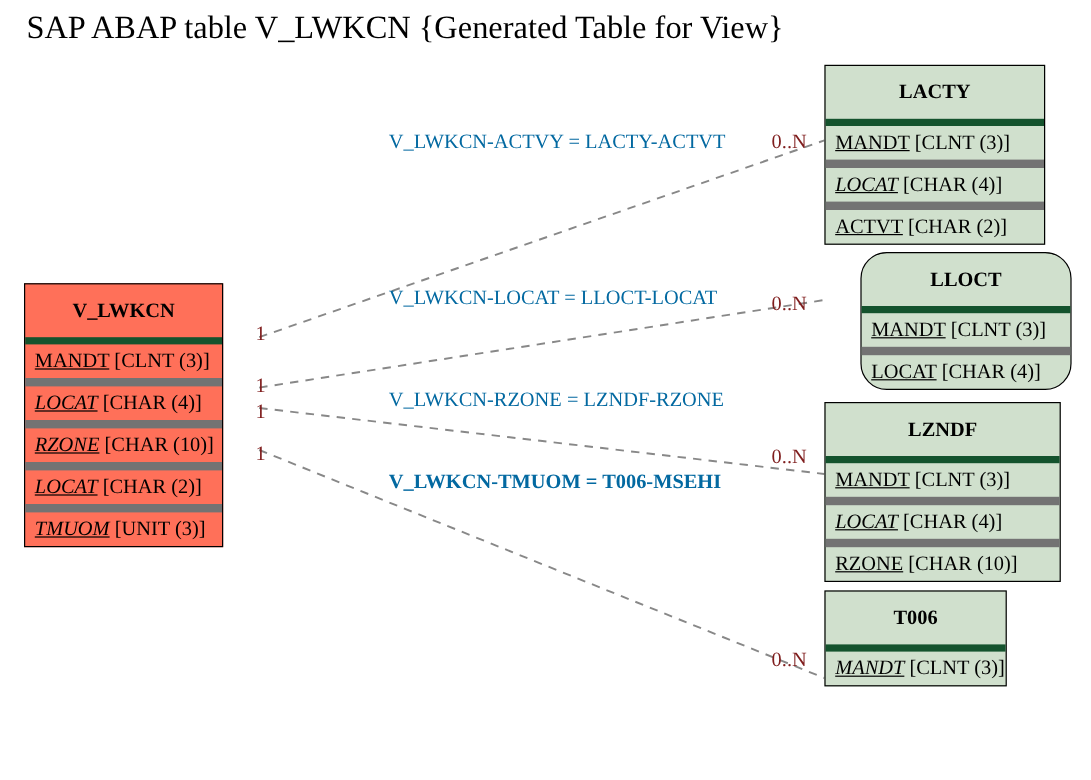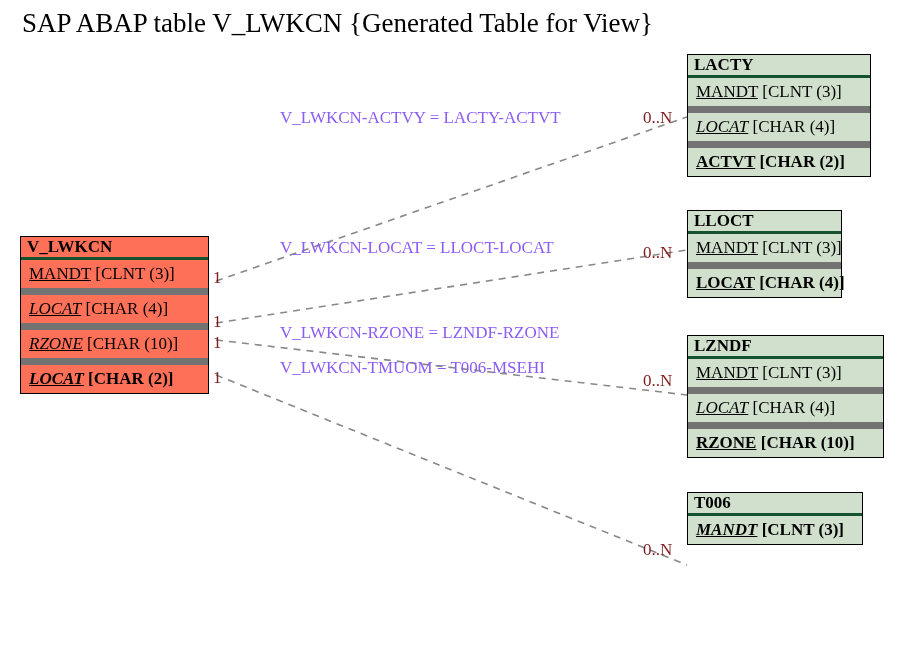--- a/index.html
+++ b/index.html
@@ -29,46 +29,46 @@
     pointer-events: none;
   }
   .entity {
     position: absolute;
     border: 1px solid #000;
     box-sizing: border-box;
     font-size: 17px;
   }
   .entity .header {
     font-weight: bold;
-    text-align: left;
-    padding: 0 6px;
-    border-bottom: 3px solid #14532d;
+    text-align: center;
+    padding: 12px 6px;
+    border-bottom: 6px solid #14532d;
   }
   .entity .row {
     padding: 4px 8px;
     border-bottom: 7px solid #737373;
     white-space: nowrap;
   }
   .entity .row:last-child {
     border-bottom: none;
-    font-weight: bold;
   }
   .entity .fld {
     text-decoration: underline;
   }
   .entity.main { background: #ff7059; }
   .entity.ref { background: #d0e0cd; }
 
   .fld.italic { font-style: italic; }
 
   .rel-label {
     position: absolute;
     font-size: 17px;
-    color: #8b5cf6;
+    color: #0369a1;
     white-space: nowrap;
+    margin-left: 44px;
   }
   .card-label {
     position: absolute;
     font-size: 17px;
     color: #7f1d1d;
   }
 </style>
 </head>
 <body>
 
@@ -82,57 +82,61 @@
       <line x1="216" y1="281" x2="687" y2="117"></line>
 
       <line x1="216" y1="323" x2="687" y2="250"></line>
 
       <line x1="216" y1="340" x2="687" y2="395"></line>
 
       <line x1="216" y1="375" x2="687" y2="565"></line>
     </g>
   </svg>
 
-  <div class="entity main" style="left:20px; top:236px; width:189px;">
+  <div class="entity main" style="left:20px; top:236px; width:166px;">
     <div class="header">V_LWKCN</div>
     <div class="row">
       <span class="fld">MANDT</span>
       <span>[CLNT (3)]</span>
     </div>
     <div class="row">
       <span class="fld italic">LOCAT</span>
       <span>[CHAR (4)]</span>
     </div>
     <div class="row">
       <span class="fld italic">RZONE</span>
       <span>[CHAR (10)]</span>
     </div>
     <div class="row">
       <span class="fld italic">LOCAT</span>
       <span>[CHAR (2)]</span>
+    </div>
+    <div class="row">
+      <span class="fld italic">TMUOM</span>
+      <span>[UNIT (3)]</span>
     </div>
   </div>
 
   <div class="entity ref" style="left:687px; top:54px; width:184px;">
     <div class="header">LACTY</div>
     <div class="row">
       <span class="fld">MANDT</span>
       <span>[CLNT (3)]</span>
     </div>
     <div class="row">
       <span class="fld italic">LOCAT</span>
       <span>[CHAR (4)]</span>
     </div>
     <div class="row">
       <span class="fld">ACTVT</span>
       <span>[CHAR (2)]</span>
     </div>
   </div>
 
-  <div class="entity ref" style="left:687px; top:210px; width:155px;">
+  <div class="entity ref" style="left:717px; top:210px; width:176px;border-radius:22px;">
     <div class="header">LLOCT</div>
     <div class="row">
       <span class="fld">MANDT</span>
       <span>[CLNT (3)]</span>
     </div>
     <div class="row">
       <span class="fld">LOCAT</span>
       <span>[CHAR (4)]</span>
     </div>
   </div>
@@ -146,32 +150,32 @@
     <div class="row">
       <span class="fld italic">LOCAT</span>
       <span>[CHAR (4)]</span>
     </div>
     <div class="row">
       <span class="fld">RZONE</span>
       <span>[CHAR (10)]</span>
     </div>
   </div>
 
-  <div class="entity ref" style="left:687px; top:492px; width:176px;">
+  <div class="entity ref" style="left:687px; top:492px; width:152px;">
     <div class="header">T006</div>
     <div class="row">
       <span class="fld italic">MANDT</span>
       <span>[CLNT (3)]</span>
     </div>
   </div>
 
   <div class="rel-label" style="left:280px; top:108px;">V_LWKCN-ACTVY = LACTY-ACTVT</div>
   <div class="rel-label" style="left:280px; top:238px;">V_LWKCN-LOCAT = LLOCT-LOCAT</div>
   <div class="rel-label" style="left:280px; top:323px;">V_LWKCN-RZONE = LZNDF-RZONE</div>
-  <div class="rel-label" style="left:280px; top:358px;">V_LWKCN-TMUOM = T006-MSEHI</div>
+  <div class="rel-label" style="left:280px; top:392px;font-weight:bold;">V_LWKCN-TMUOM = T006-MSEHI</div>
 
   <div class="card-label" style="left:213px; top:268px;">1</div>
   <div class="card-label" style="left:213px; top:312px;">1</div>
   <div class="card-label" style="left:213px; top:333px;">1</div>
   <div class="card-label" style="left:213px; top:368px;">1</div>
 
   <div class="card-label" style="left:643px; top:108px;">0..N</div>
   <div class="card-label" style="left:643px; top:243px;">0..N</div>
   <div class="card-label" style="left:643px; top:371px;">0..N</div>
   <div class="card-label" style="left:643px; top:540px;">0..N</div>

